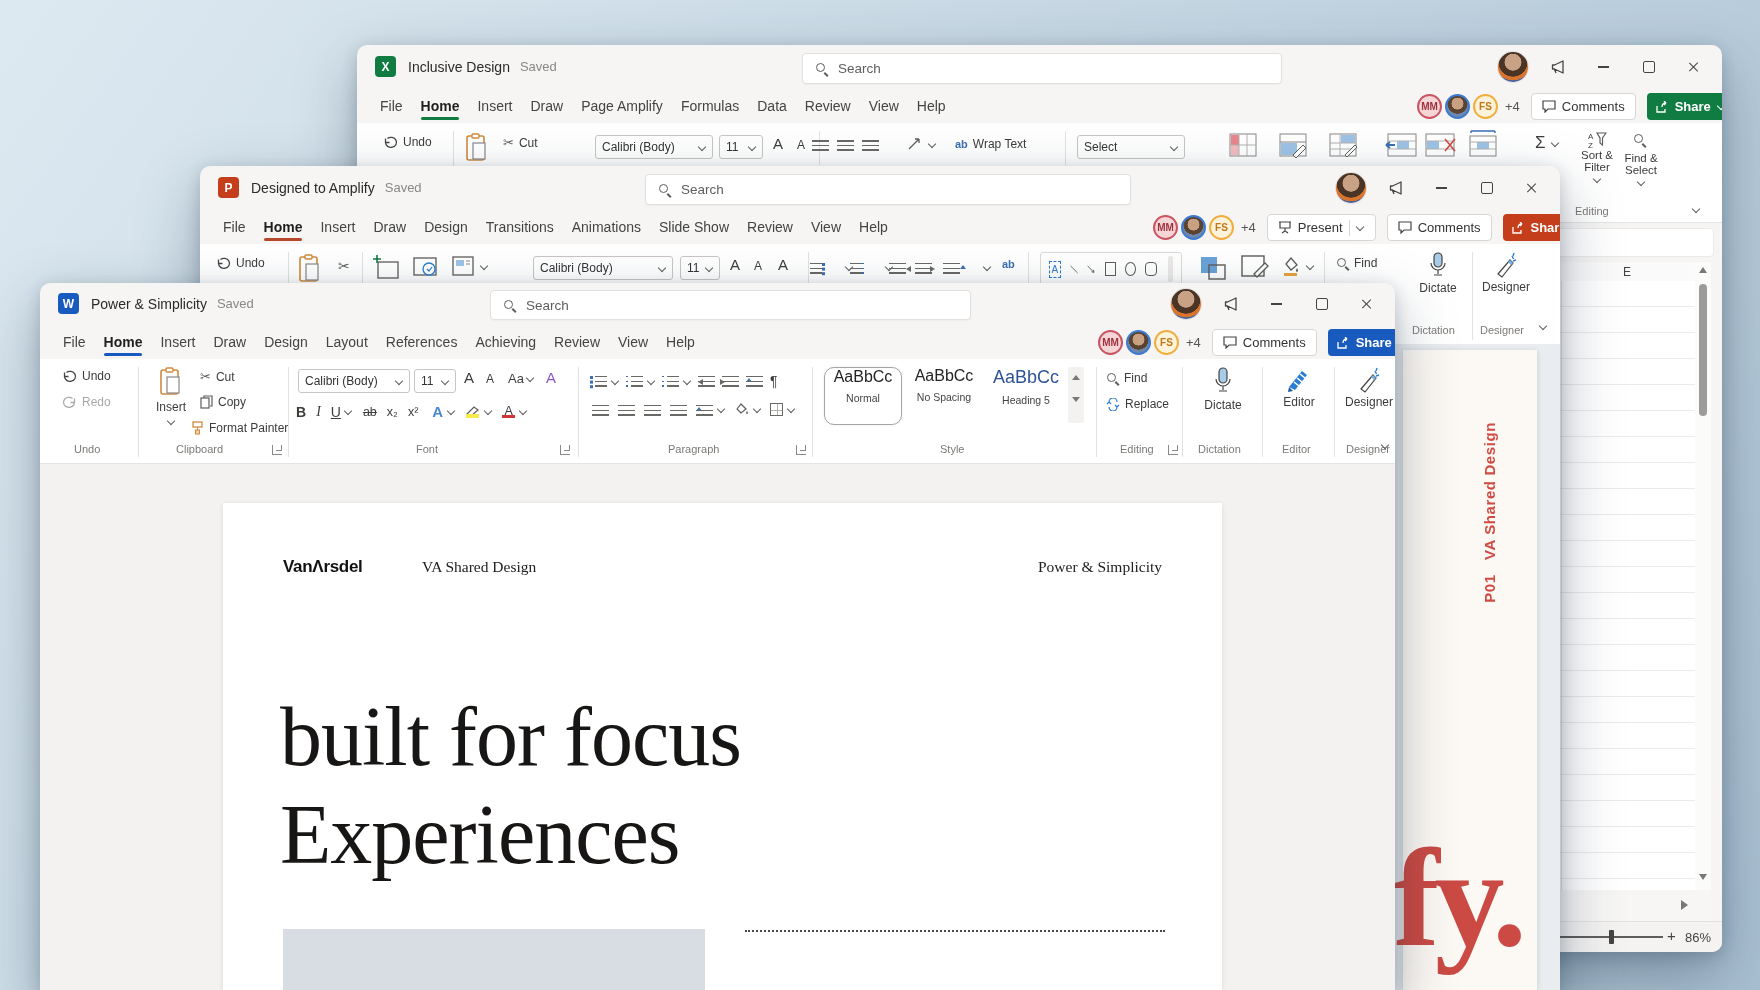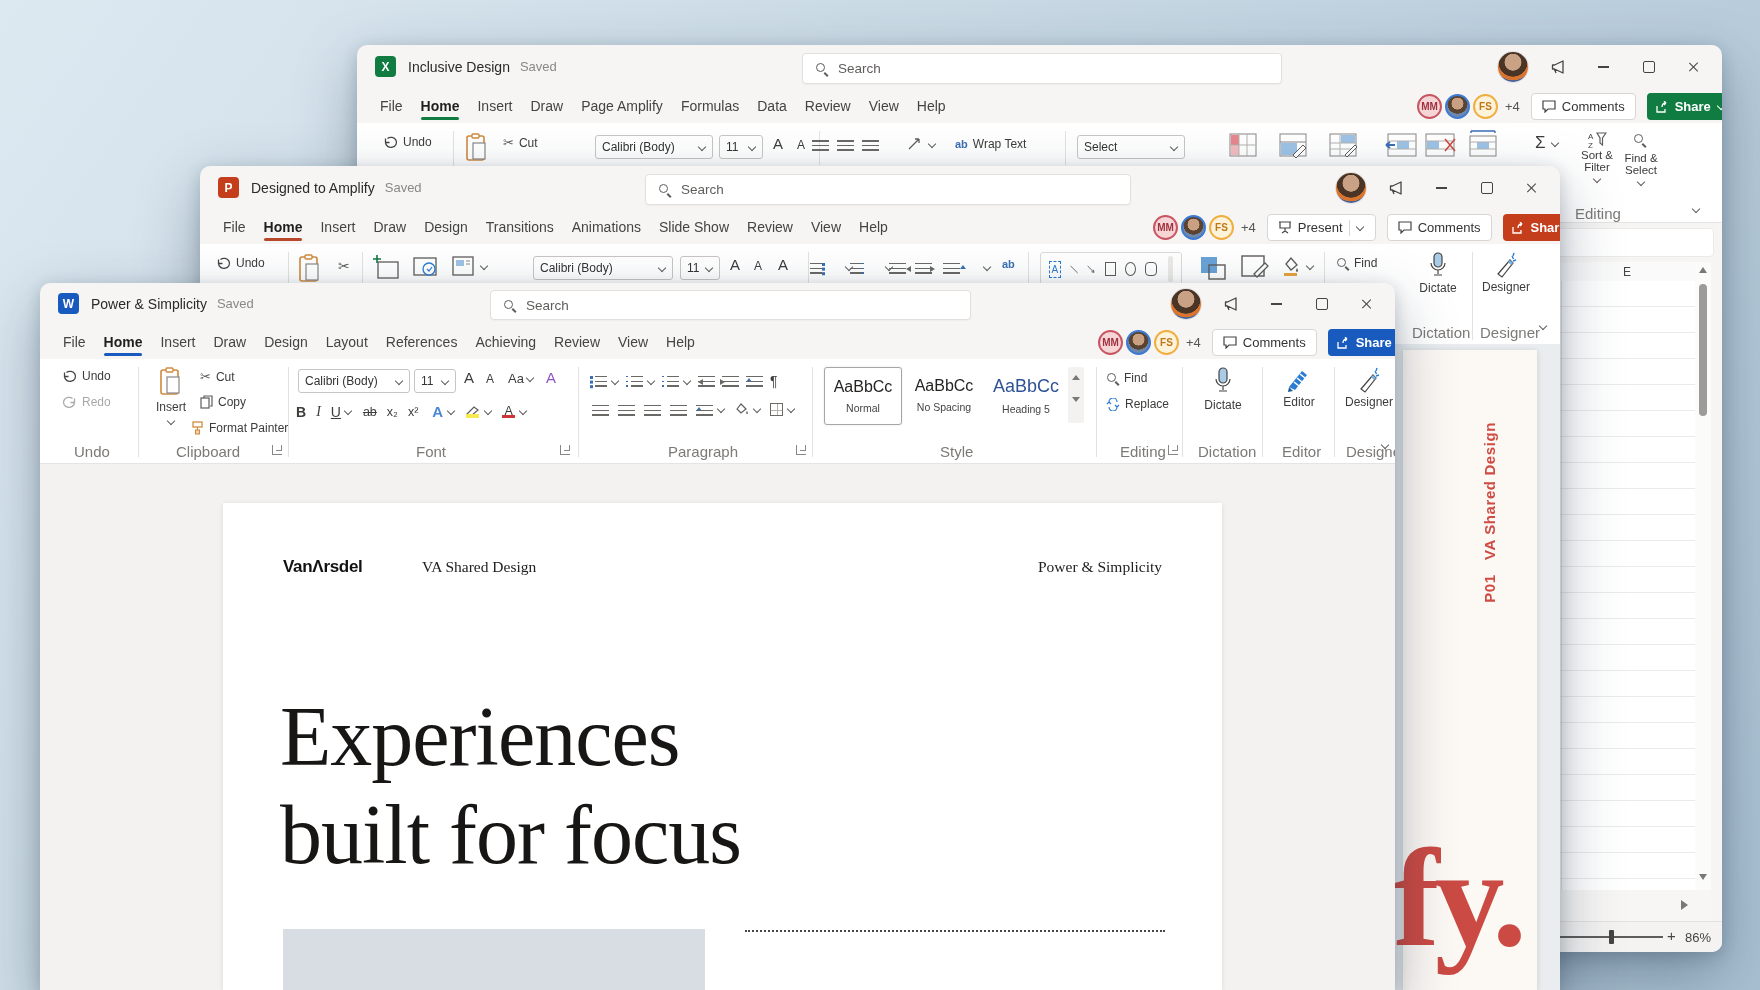--- a/index.html
+++ b/index.html
@@ -43,39 +43,39 @@
 .av.fs{background:#fdf2da;color:#bf7818;border-color:#efae3e}
 .av.ph{border-color:#3d7ad1;background:radial-gradient(circle at 50% 36%,#caa083 0 34%,#5a4330 36% 58%,#6e87ac 60%)}
 .plus4{font-size:13px;color:#555;margin-left:4px}
 .pill{height:27px;border:1px solid #d8d6d4;border-radius:4px;background:#fff;display:flex;align-items:center;gap:6px;padding:0 10px;font-size:13px;color:#333;box-sizing:border-box}
 .sharebtn{height:27px;border-radius:4px;display:flex;align-items:center;gap:6px;padding:0 9px;color:#fff;font-size:13px;font-weight:600;box-sizing:border-box}
 .chv{width:9px;height:9px;position:relative;flex:none}
 .chv:before{content:"";position:absolute;left:1.5px;top:1px;width:5px;height:5px;border-right:1.3px solid #5f5d5b;border-bottom:1.3px solid #5f5d5b;transform:rotate(45deg)}
 .chv.w:before{border-color:#fff}
 .ribbon{position:absolute;background:#fff}
 .rtxt{font-size:12px;color:#3d3c3b;white-space:nowrap}
-.gl{position:absolute;font-size:15px;color:#7c7a77;white-space:nowrap}
+.gl{position:absolute;font-size:11px;color:#7c7a77;white-space:nowrap}
 .vsep{position:absolute;width:1px;background:#e4e2e0}
 .combo{position:absolute;height:24px;border:1px solid #c8c6c4;border-radius:3px;background:#fff;display:flex;align-items:center;justify-content:space-between;padding:0 6px;font-size:12px;color:#333;box-sizing:border-box}
 .lnch{position:absolute;width:9px;height:9px;border-left:1.2px solid #8a8886;border-bottom:1.2px solid #8a8886}
 .lnch:after{content:"";position:absolute;right:0;top:0;width:5px;height:5px;border-right:1.2px solid #8a8886;border-bottom:1.2px solid #8a8886}
 .ic3{position:relative;width:17px;height:12px;flex:none}
 .ic3:after{content:"";position:absolute;right:0;top:1px;width:12px;height:11px;
  background:repeating-linear-gradient(to bottom,#6b6966 0 1.5px,transparent 1.5px 4.6px)}
 .ic3.full:after{width:17px}
 .ic3.dots:before{content:"";position:absolute;left:0;top:1px;width:2.6px;height:2.6px;background:#3b6fb5;box-shadow:0 4.6px 0 #3b6fb5,0 9.2px 0 #3b6fb5}
 .ic3.num:before{content:"";position:absolute;left:0;top:1px;width:2px;height:11px;
  background:repeating-linear-gradient(to bottom,#3b6fb5 0 1.5px,transparent 1.5px 4.6px)}
 .ic3.arrl:before{content:"";position:absolute;left:0;top:3.5px;border:3.5px solid transparent;border-right:5px solid #6b6966;margin-left:-3px}
 .ic3.arrr:before{content:"";position:absolute;left:-2px;top:3.5px;border:3.5px solid transparent;border-left:5px solid #6b6966}
 .ic3.ud:before{content:"";position:absolute;left:0;top:0;border:3px solid transparent;border-bottom:4px solid #3b6fb5}
 .icbrd{width:13px;height:13px;border:1.3px solid #6b6966;box-sizing:border-box;position:relative}
 .icbrd:before{content:"";position:absolute;left:50%;top:0;width:1px;height:100%;background:#b5b3b1}
 .icbrd:after{content:"";position:absolute;top:50%;left:0;height:1px;width:100%;background:#b5b3b1}
-.stylecard{position:absolute;width:76px;height:56px;border-radius:3px;display:flex;flex-direction:column;align-items:center;justify-content:center;gap:6px;background:#fff}
+.stylecard{position:absolute;width:76px;height:56px;border-radius:10px;display:flex;flex-direction:column;align-items:center;justify-content:flex-start;gap:6px;background:#fff}
 .stylecard.sel{border:1px solid #a8a6a4;box-shadow:inset 0 0 0 2px #fff,0 0 2px rgba(0,0,0,.12)}
 .ssample{font-size:16px;color:#252423}
 .sname{font-size:10.5px;color:#444}
 .tri{width:0;height:0}
 .scrbar{position:absolute;background:#9d9b99;border-radius:4px}
 .rbtn{display:flex;align-items:center;gap:5px}
 .underbar{display:inline-block;width:13px;height:3.2px;margin-top:-2px}
 svg{display:block}
 </style>
 </head>
@@ -776,21 +776,21 @@
     <span class="gl" style="left:1306px;top:84px">Designer</span>
     <span class="a chv" style="left:1340px;top:82px"></span>
   </div>
 
   <div class="a" style="left:0;top:181px;width:1355px;height:526px;background:#f4f2f0">
     <div class="a" style="left:183px;top:39px;width:999px;height:487px;background:#fff;box-shadow:0 1px 5px rgba(0,0,0,.10)">
       <span class="a" style="left:60px;top:54px;font-size:17px;font-weight:700;letter-spacing:-.3px;color:#111">VanΛrsdel</span>
       <span class="a" style="left:199px;top:55px;font:15.5px 'Liberation Serif','DejaVu Serif',serif;color:#222">VA Shared Design</span>
       <span class="a" style="right:60px;top:55px;font:15.5px 'Liberation Serif','DejaVu Serif',serif;color:#222">Power &amp; Simplicity</span>
       <div class="a" style="left:57px;top:185px;font:400 84px/98px 'Liberation Serif','DejaVu Serif',serif;letter-spacing:-1px;color:#171615">
+        <div>built for focus</div>
         <div>Experiences</div>
-        <div>built for focus</div>
       </div>
       <div class="a" style="left:60px;top:426px;width:422px;height:61px;background:#d8dde3"></div>
       <div class="a" style="left:522px;top:427px;width:420px;border-top:2.5px dotted #474747"></div>
     </div>
   </div>
  </div>
 </div>
 
 </body></html>

